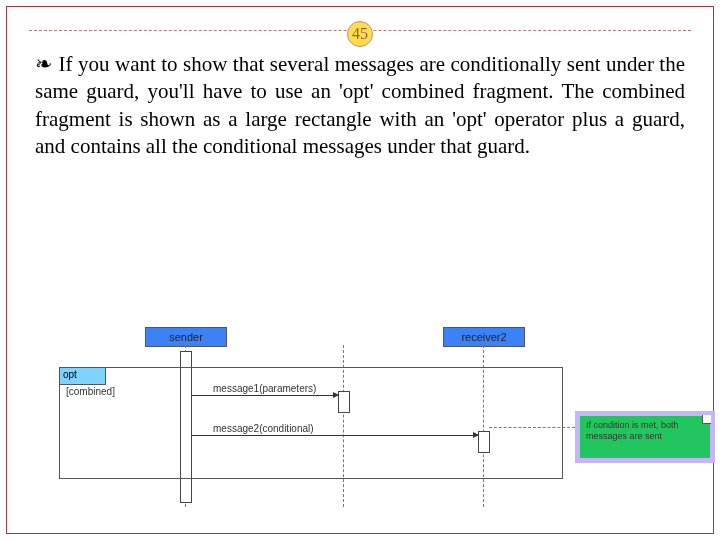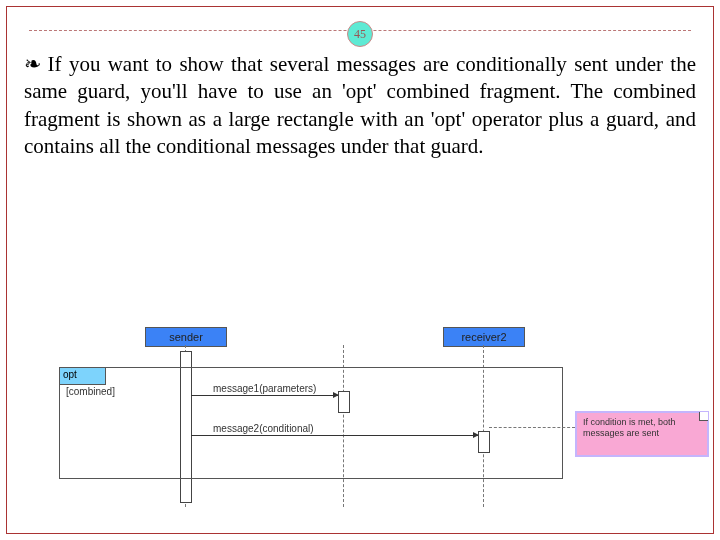--- a/index.html
+++ b/index.html
@@ -1,43 +1,43 @@
 <!DOCTYPE html>
 <html><head>
 <meta charset="utf-8">
 <style>
   html,body{margin:0;padding:0}
   body{width:720px;height:540px;background:#fff;font-family:Georgia,'Times New Roman',serif;color:#000;position:relative}
   .frame{position:absolute;inset:6px;border:1px solid #a33}
   .title{font-size:28px;color:#7a2a2a;text-align:center;margin-top:18px;font-weight:400}
   .ruler{position:relative;margin:14px 22px 0;height:20px}
   .dash{position:absolute;left:0;right:0;top:9px;border-top:1px dashed #b77}
-  .badge{position:absolute;left:50%;top:0;transform:translateX(-50%);width:24px;height:24px;border-radius:50%;border:1px solid #c88;background:#5eead4;font-size:12px;color:#955;display:flex;align-items:center;justify-content:center;font-family:Georgia,serif}
-  .body{margin:10px 17px 0;font-size:21px;line-height:1.3;text-align:justify}
+  .badge{position:absolute;left:50%;top:0;transform:translateX(-50%);width:24px;height:24px;border-radius:50%;border:1px solid #c88;background:#fde047;font-size:16px;color:#955;display:flex;align-items:center;justify-content:center;font-family:Georgia,serif}
+  .body{margin:10px 28px 0;font-size:21px;line-height:1.3;text-align:justify}
   .bullet{margin-right:6px;color:#000}
   .diagram{position:absolute;left:46px;top:320px;width:628px;height:180px}
   .life-head{position:absolute;top:0;width:80px;height:18px;border:1px solid #555;background:#3b82f6;font:11px/18px Arial,sans-serif;text-align:center;color:#222}
   .s{left:92px}.r1{left:250px}.r2{left:390px}
   .life-line{position:absolute;top:18px;width:0;height:162px;border-left:1px dashed #777}
   .ls{left:132px}.lr1{left:290px}.lr2{left:430px}
   .act{position:absolute;width:10px;background:#fff;border:1px solid #444}
   .a1{left:127px;top:24px;height:150px}
   .a2{left:285px;top:64px;height:20px}
   .a3{left:425px;top:104px;height:20px}
   .opt{position:absolute;left:6px;top:40px;width:502px;height:110px;border:1px solid #555}
   .opt-tab{position:absolute;left:0;top:0;width:42px;height:16px;border-right:1px solid #555;border-bottom:1px solid #555;font:10px/14px Arial;padding-left:3px;background:#7dd3fc}
   .guard{position:absolute;left:6px;top:18px;font:10px Arial;color:#333}
   .msg{position:absolute;height:1px;background:#333}
   .msg:after{content:"";position:absolute;right:-1px;top:-3px;border-left:6px solid #333;border-top:3px solid transparent;border-bottom:3px solid transparent}
   .m1{left:138px;top:68px;width:147px}
   .m2{left:138px;top:108px;width:287px}
   .mlabel{position:absolute;font:10px Arial;color:#333}
   .ml1{left:160px;top:56px}
   .ml2{left:160px;top:96px}
-  .note{position:absolute;left:522px;top:84px;width:118px;height:34px;border:2px solid #c4b5fd;background:#f9a8d4;font:9px/11px Arial;padding:4px 6px;color:#333}
+  .note{position:absolute;left:522px;top:84px;width:118px;height:34px;border:5px solid #c4b5fd;background:#22c55e;font:9px/11px Arial;padding:4px 6px;color:#333}
   .note:before{content:"";position:absolute;right:-1px;top:-1px;width:8px;height:8px;background:#fff;border-left:1px solid #555;border-bottom:1px solid #555}
   .nline{position:absolute;left:436px;top:100px;width:86px;border-top:1px dashed #777}
 </style>
 </head>
 <body>
 
 <div class="frame">
 
   <div class="ruler">
     <div class="dash"></div>

